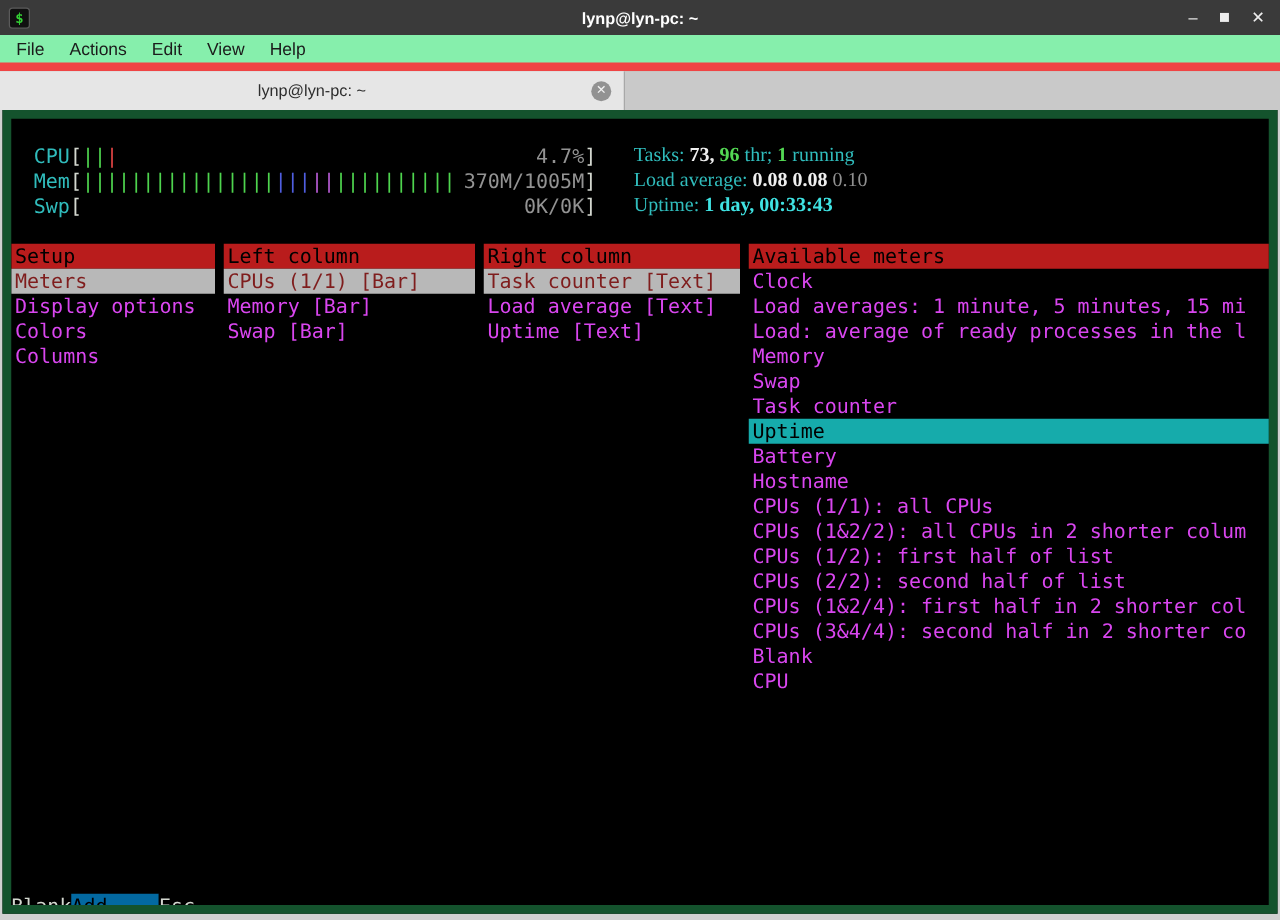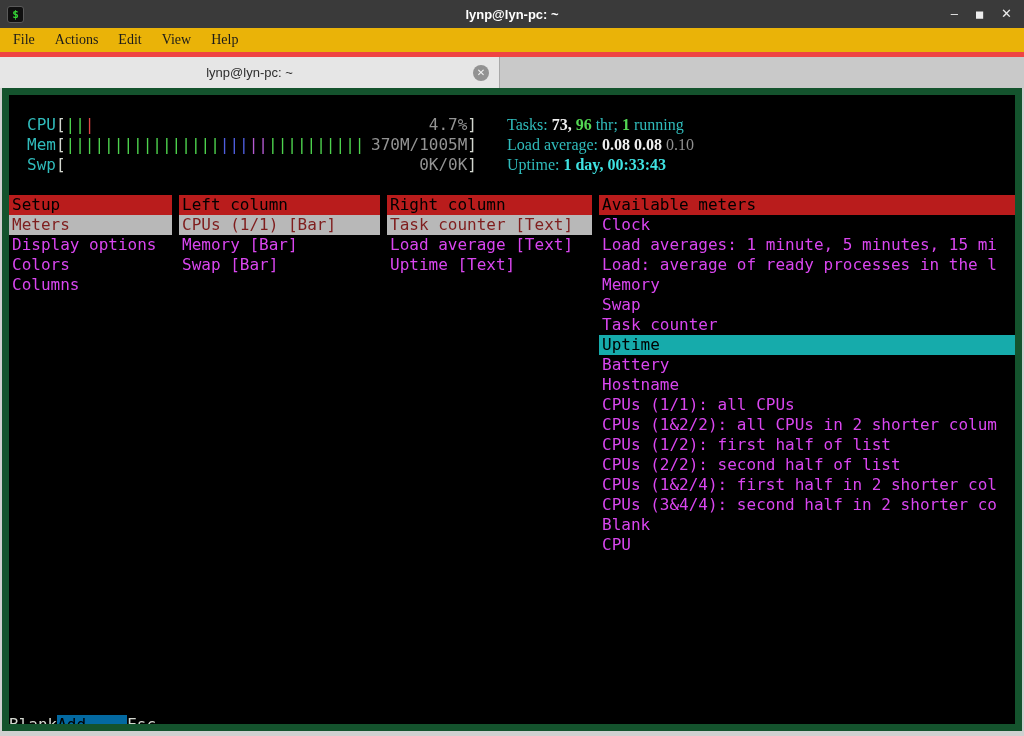--- a/index.html
+++ b/index.html
@@ -10,22 +10,22 @@
   
   .titlebar { position: absolute; left:0; top:0; width:100%; height:28px; background:#3a3a3a; display:flex; align-items:center; }
   .win-icon { width:17px; height:17px; background:#101010; border:1px solid #5a5a5a; border-radius:3px; margin-left:7px;
               color:#35d435; font: bold 11px "DejaVu Sans Mono", monospace; display:flex; align-items:center; justify-content:center; }
   .title { position:absolute; left:0; right:0; text-align:center; color:#ffffff; font-weight:bold; font-size:13px; }
   .controls { position:absolute; right:12px; top:0; height:28px; display:flex; align-items:center; gap:17px; color:#ededed; }
   .ctl { font-size:13px; cursor:pointer; line-height:28px; }
   .ctl.max { font-size:11px; }
 
   
-  .menubar { position:absolute; top:28px; left:0; width:100%; height:29px; background:#eab308; border-bottom:5px solid #ef4444;
-             display:flex; align-items:center; padding-left:3px;font-family:Liberation Serif, serif; }
+  .menubar { position:absolute; top:28px; left:0; width:100%; height:29px; background:#86efac; border-bottom:7px solid #ef4444;
+             display:flex; align-items:center; padding-left:3px; }
   .menu-item { padding:0 10px; font-size:14px; color:#1b1b1b; height:100%; display:flex; align-items:center; cursor:default; }
 
   
   .tabbar { position:absolute; top:57px; left:0; width:100%; height:31px; background:#c9c9c9; }
   .tab { position:absolute; left:0; top:0; width:500px; height:31px; background:#e6e6e6; border-right:1px solid #a8a8a8;
          display:flex; align-items:center; justify-content:center; }
   .tab-label { font-size:13px; color:#2e2e2e; }
   .tab-close { position:absolute; right:10px; width:16px; height:16px; border-radius:50%; background:#929292; color:#f3f3f3;
                display:flex; align-items:center; justify-content:center; font-size:10px; line-height:16px; cursor:pointer; }
 

